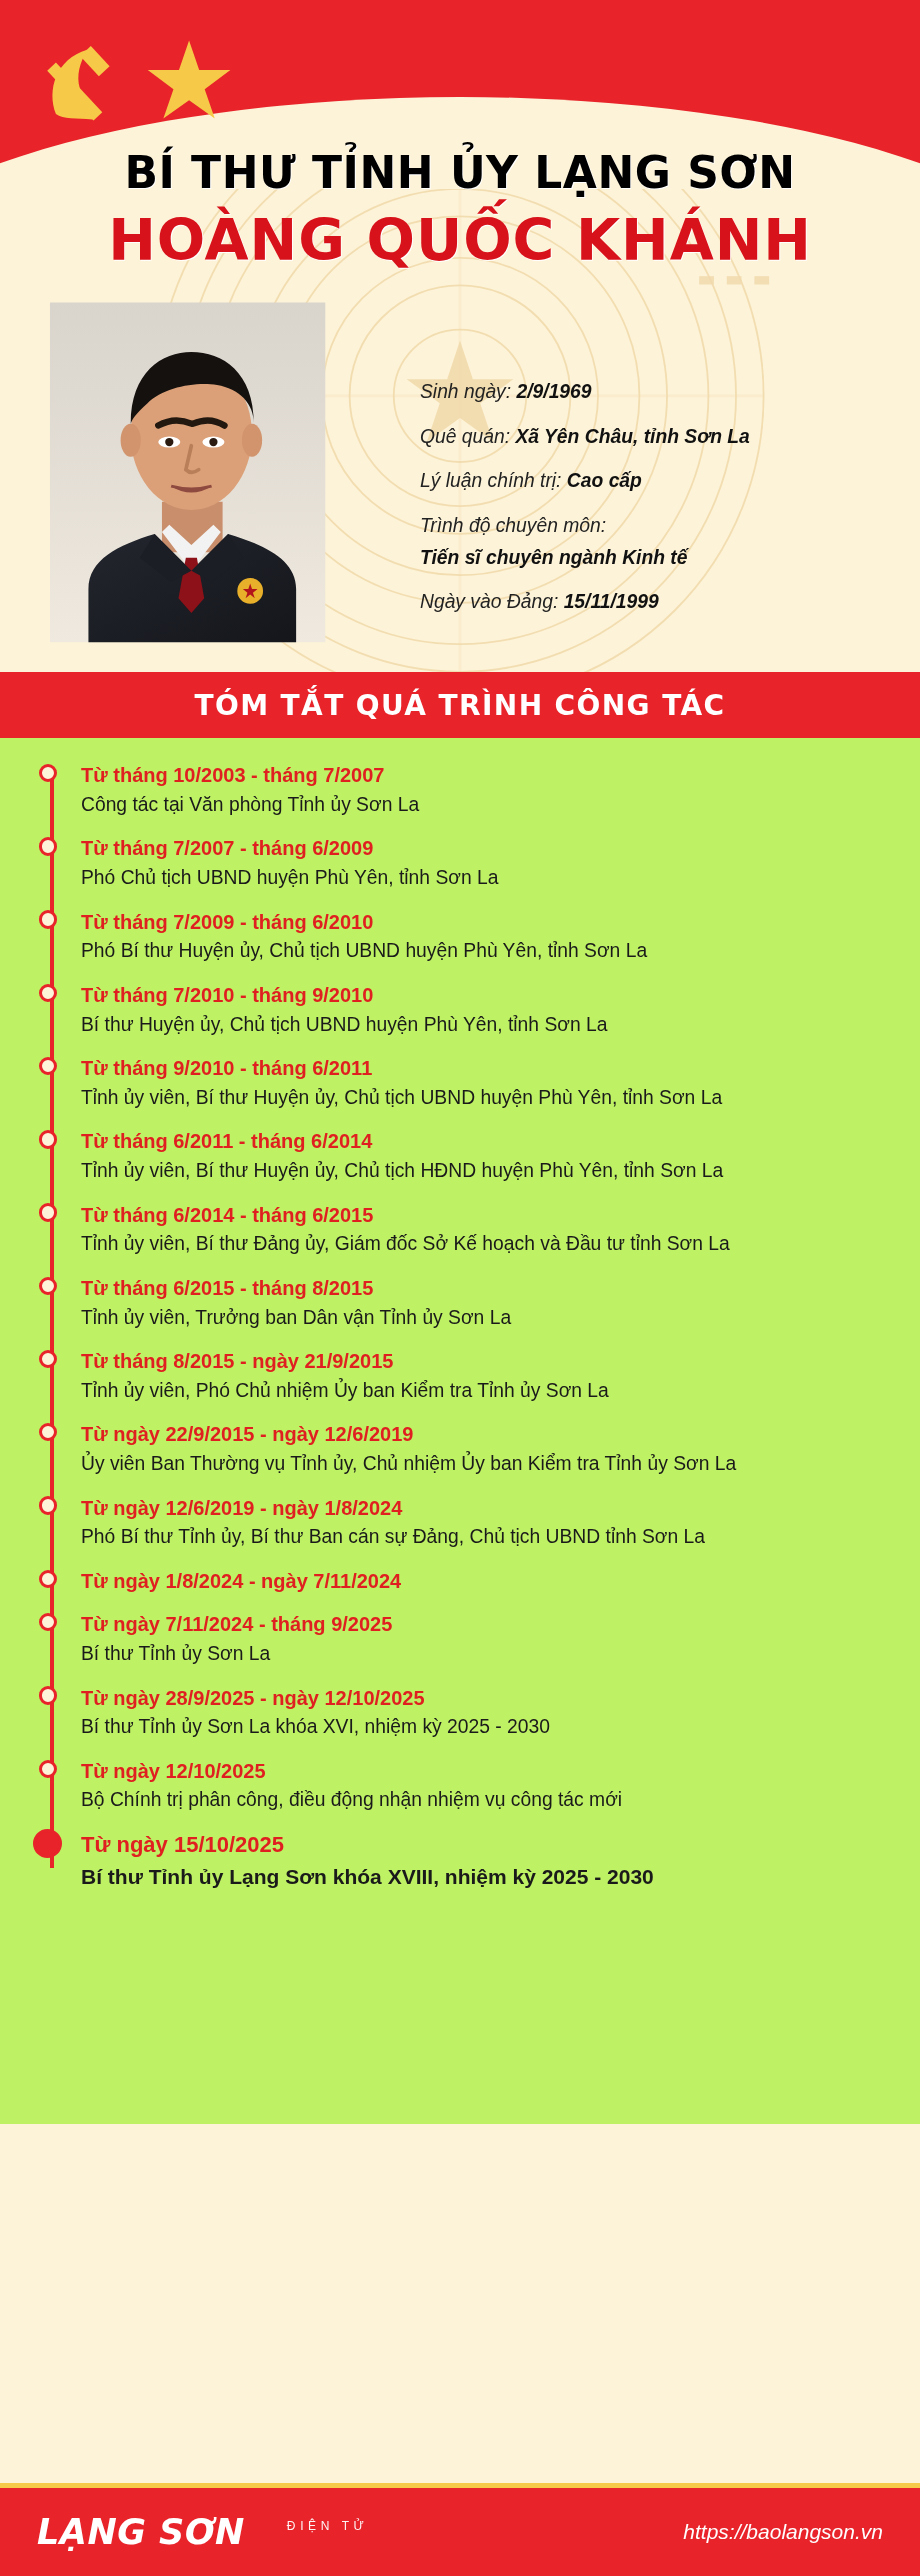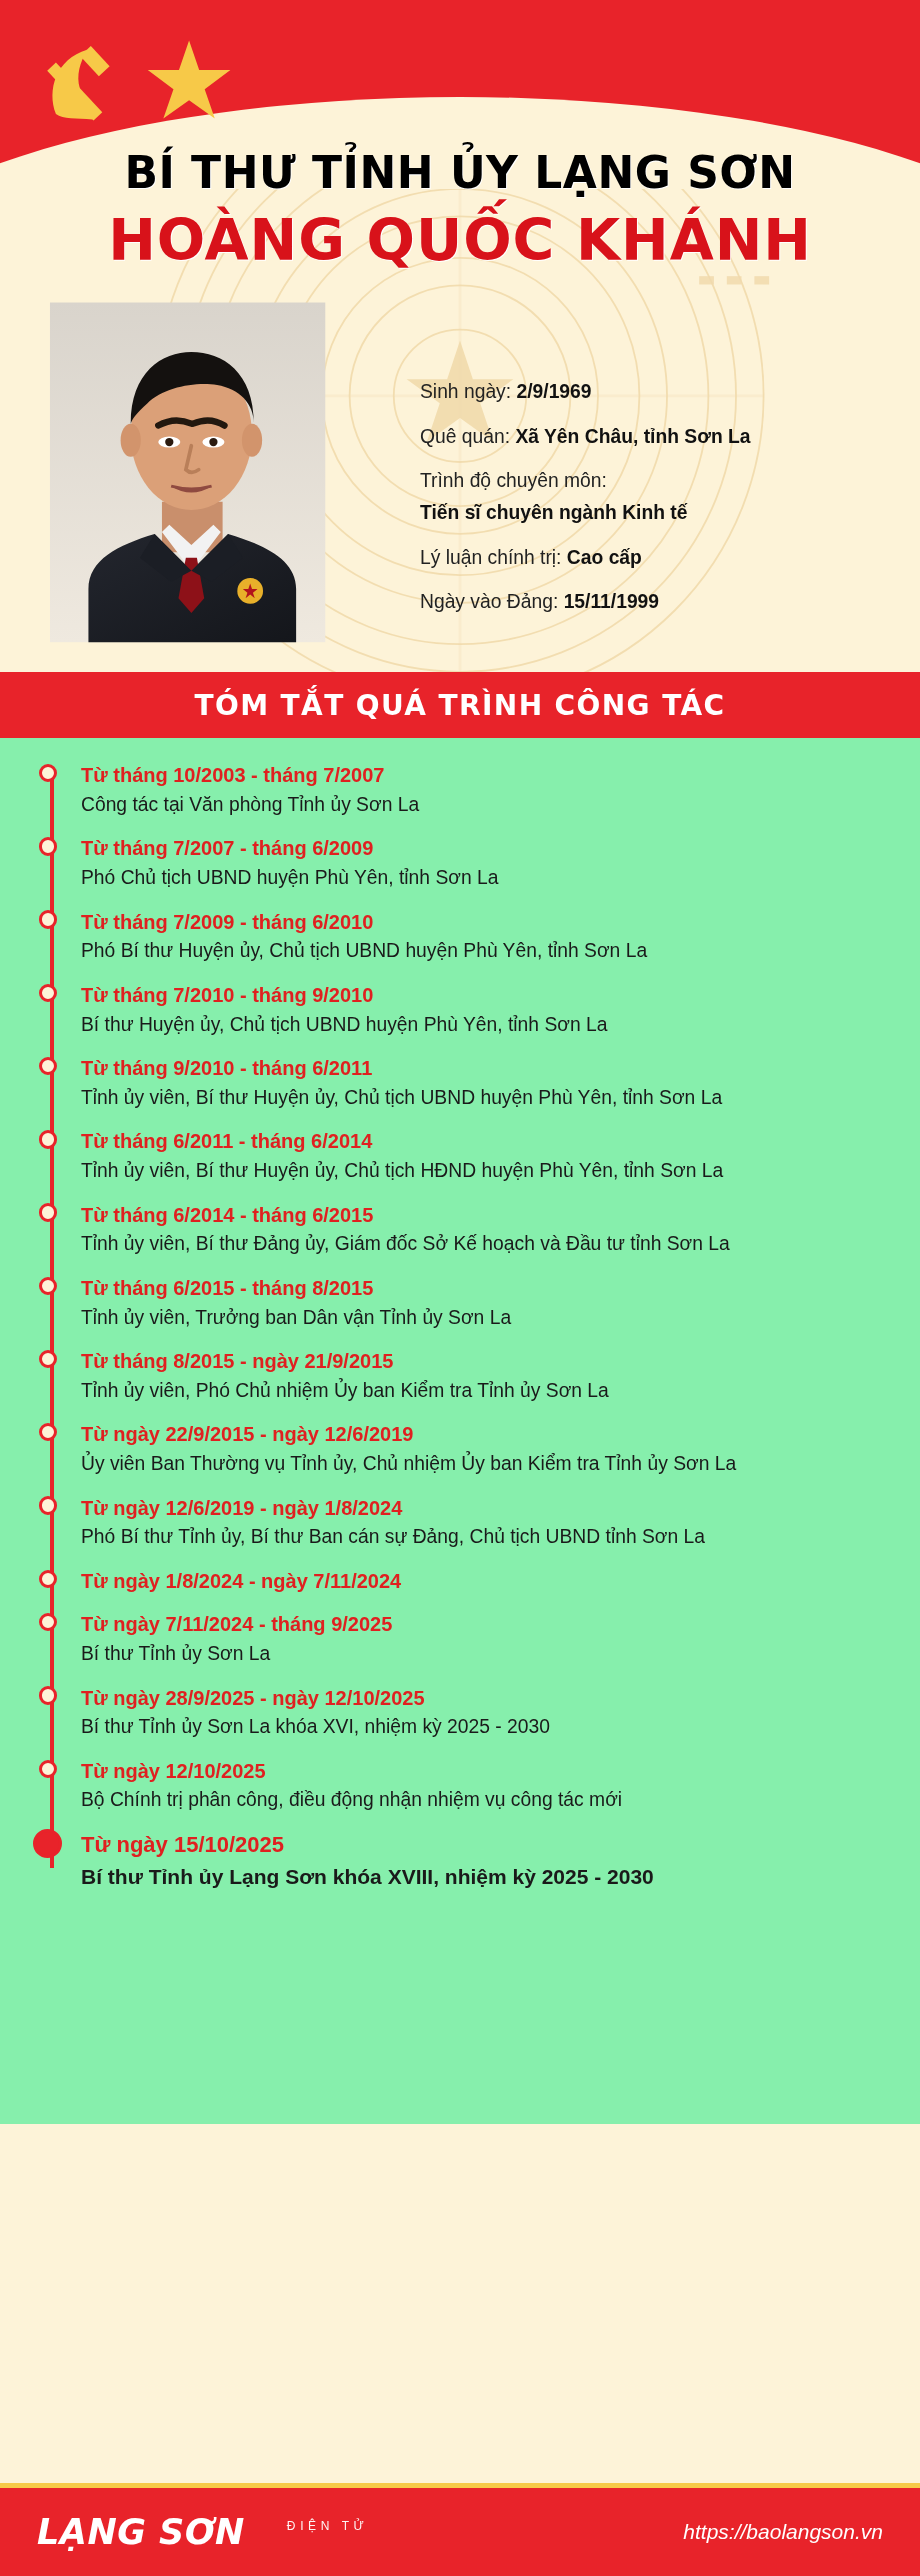--- a/index.html
+++ b/index.html
@@ -109,20 +109,21 @@
   }
   .facts {
     margin-left: 28px;
     margin-top: 83px;
     font-size: 19.3px;
     color: #1a1a1a;
     line-height: 1.5;
   }
   .fact-row {
     margin-bottom: 15.6px;
+    font-style: italic;
   }
   .fact-label {
     color: #222;
   }
   .fact-value {
     font-weight: bold;
     color: #111;
   }
   .fact-row.stacked .fact-value {
     display: block;
@@ -146,21 +147,21 @@
     font-weight: bold;
     letter-spacing: 1.4px;
     text-transform: uppercase;
     font-family: "DejaVu Sans", sans-serif;
   }
 
   
   .timeline-wrap {
     position: relative;
     z-index: 3;
-    background: #86efac;
+    background: #bef264;
     padding: 24px 16px 28px 0;
     min-height: 1334px;
   }
   .timeline {
     position: relative;
     margin-left: 39px;
     padding-left: 42px;
   }
   .timeline::before {
     content: "";
@@ -385,27 +386,27 @@
 
     <div class="facts">
       <div class="fact-row">
         <span class="fact-label">Sinh ngày:</span>
         <span class="fact-value">2/9/1969</span>
       </div>
       <div class="fact-row">
         <span class="fact-label">Quê quán:</span>
         <span class="fact-value">Xã Yên Châu, tỉnh Sơn La</span>
       </div>
+      <div class="fact-row">
+        <span class="fact-label">Lý luận chính trị:</span>
+        <span class="fact-value">Cao cấp</span>
+      </div>
       <div class="fact-row stacked">
         <span class="fact-label">Trình độ chuyên môn:</span>
         <span class="fact-value">Tiến sĩ chuyên ngành Kinh tế</span>
-      </div>
-      <div class="fact-row">
-        <span class="fact-label">Lý luận chính trị:</span>
-        <span class="fact-value">Cao cấp</span>
       </div>
       <div class="fact-row">
         <span class="fact-label">Ngày vào Đảng:</span>
         <span class="fact-value">15/11/1999</span>
       </div>
     </div>
   </div>
 
   <div class="section-bar">
     <div class="section-title">TÓM TẮT QUÁ TRÌNH CÔNG TÁC</div>

